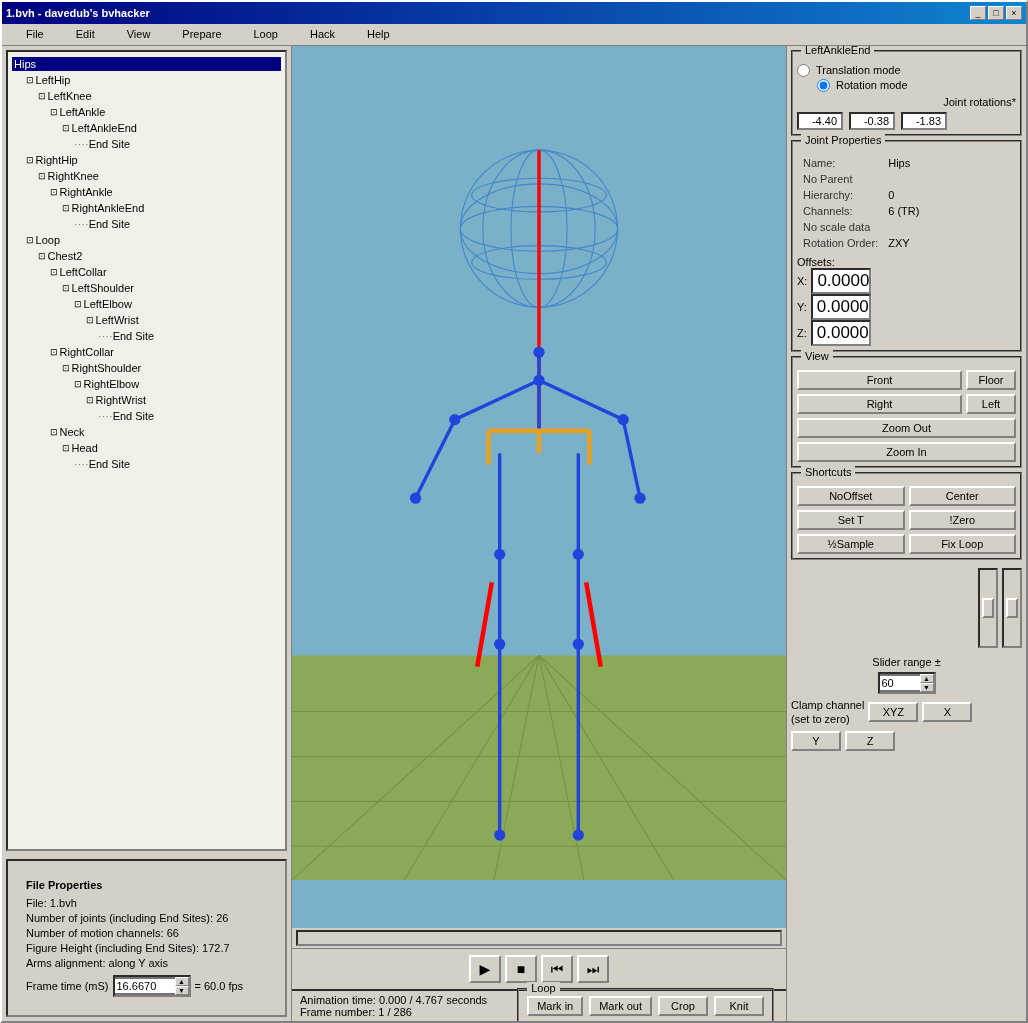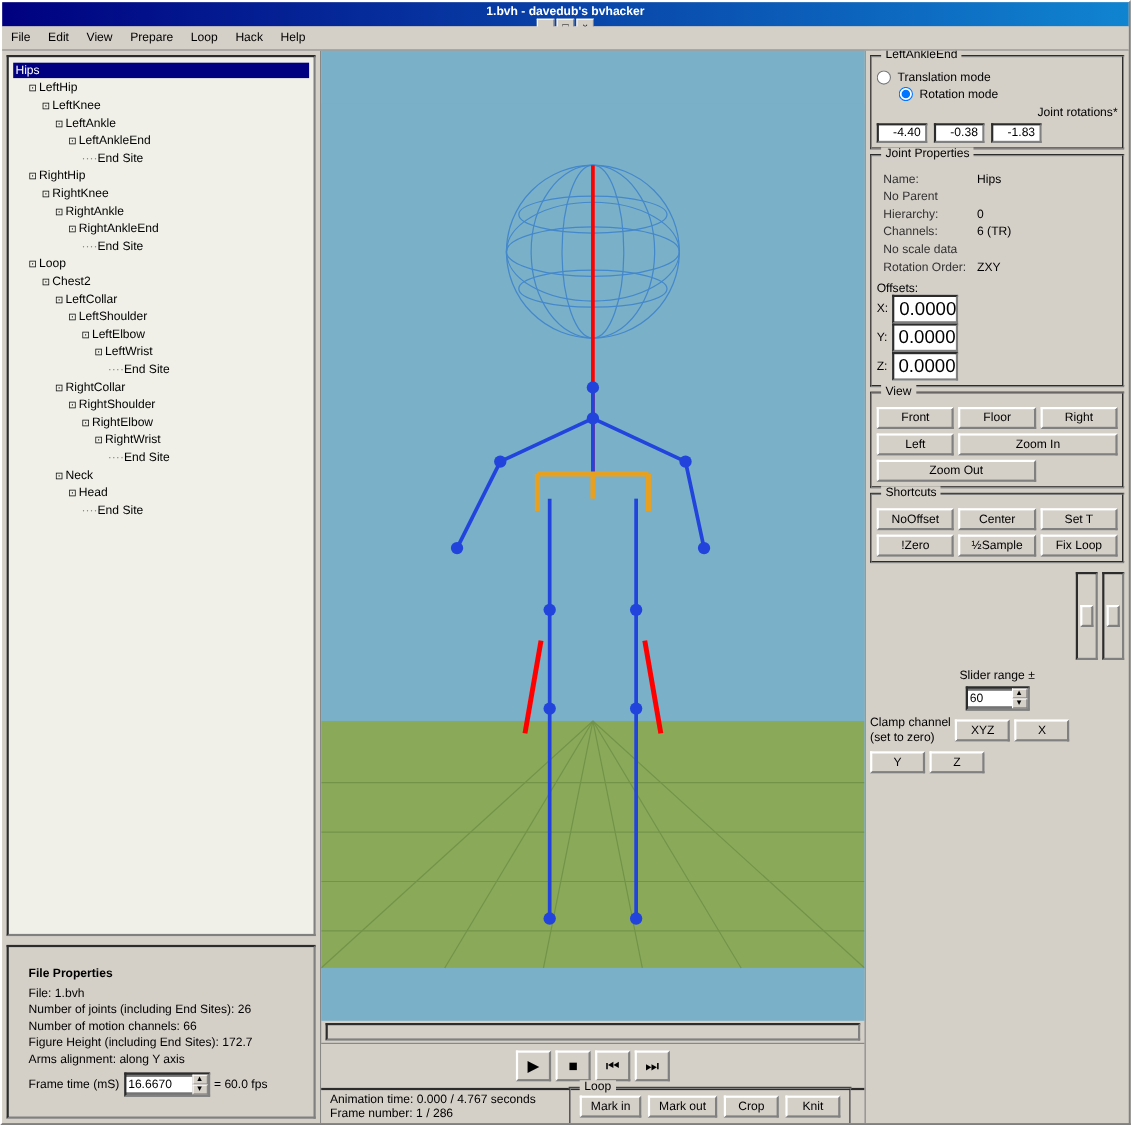--- a/index.html
+++ b/index.html
@@ -1,27 +1,27 @@
 <!DOCTYPE html>
 <html><head>
   <meta charset="utf-8">
   <style>
     * { box-sizing: border-box; margin: 0; padding: 0; }
     body { font-family: 'MS Sans Serif', Arial, sans-serif; font-size: 11px; background: #d4d0c8; overflow: hidden; width: 1028px; height: 1023px; }
     
     
     .window { width: 1028px; height: 1023px; border: 2px solid #808080; border-top-color: #ffffff; border-left-color: #ffffff; display: flex; flex-direction: column; }
-    .title-bar { background: linear-gradient(to right, #000080, #1084d0); color: white; padding: 3px 4px; display: flex; align-items: center; justify-content: space-between; height: 22px; flex-direction: column; }
+    .title-bar { background: linear-gradient(to right, #000080, #1084d0); color: white; padding: 3px 4px; display: flex; align-items: center; justify-content: space-between; height: 22px; }
     .title-bar-title { font-size: 11px; font-weight: bold; }
     .title-bar-buttons { display: flex; gap: 2px; }
     .title-btn { width: 16px; height: 14px; background: #d4d0c8; border: 1px solid; border-top-color: #fff; border-left-color: #fff; border-right-color: #808080; border-bottom-color: #808080; font-size: 9px; cursor: pointer; display: flex; align-items: center; justify-content: center; }
     
     
     .menu-bar { background: #d4d0c8; border-bottom: 1px solid #808080; display: flex; padding: 2px 0; height: 22px; }
-    .menu-item { padding: 2px 8px; cursor: pointer; font-size: 11px; }
+    .menu-item { padding: 2px 8px; cursor: pointer; font-size: 11px; margin-left: 16px; }
     
     
     .main-content { display: flex; flex: 1; overflow: hidden; }
     
     
     .left-panel { width: 290px; display: flex; flex-direction: column; background: #d4d0c8; border-right: 1px solid #808080; }
     .tree-panel { flex: 1; background: #f0f0e8; border: 2px inset #808080; margin: 4px; overflow-y: auto; padding: 4px; }
     .tree-node { padding: 1px 0; white-space: nowrap; }
     .tree-node .node-content { display: flex; align-items: center; cursor: pointer; padding: 1px 2px; }
     .selected-node .node-content { background: #000080; color: white; }
@@ -42,33 +42,33 @@
     
     .right-panel { width: 240px; background: #d4d0c8; border-left: 1px solid #808080; padding: 4px; overflow-y: auto; display: flex; flex-direction: column; gap: 4px; }
     
     .panel-group { border: 2px groove #808080; padding: 4px; position: relative; }
     .panel-group-title { position: absolute; top: -8px; left: 8px; background: #d4d0c8; padding: 0 4px; font-size: 11px; }
     .panel-group-content { margin-top: 8px; }
     
     
     .btn { background: #d4d0c8; border: 2px solid; border-top-color: #ffffff; border-left-color: #ffffff; border-right-color: #808080; border-bottom-color: #808080; padding: 2px 8px; font-size: 11px; cursor: pointer; min-width: 50px; text-align: center; }
     
-    .radio-row { display: flex; align-items: center; gap: 6px; margin: 2px 0; }
+    .radio-row { display: flex; gap: 6px; margin: 2px 0; }
     .radio-label { font-size: 11px; }
     .rot-vals { display: flex; gap: 6px; }
     .rot-val { background: white; border: 2px inset #808080; padding: 1px 4px; width: 46px; font-size: 11px; text-align: right; }
     
     .joint-props-table { font-size: 11px; }
     .joint-props-table tr td { padding: 1px 4px; }
     .joint-props-table tr td:first-child { color: #333; }
     .offset-row { display: flex; gap: 4px; align-items: center; }
     .offset-val { background: white; border: 2px inset #808080; padding: 1px 4px; width: 60px; font-size: 17px; }
     
-    .view-buttons { display: grid; grid-template-columns: 1fr 1fr 1fr; gap: 4px; }
-    .shortcuts-buttons { display: grid; grid-template-columns: 1fr 1fr 1fr; gap: 4px; }
+    .view-buttons { display: grid; grid-template-columns: 1fr; gap: 4px; }
+    .shortcuts-buttons { display: grid; grid-template-columns: 1fr 1fr; gap: 4px; }
     
     .slider-row { display: flex; align-items: center; gap: 4px; margin: 4px 0; font-size: 11px; flex-direction: column; }
     .clamp-row { display: flex; align-items: center; gap: 4px; font-size: 11px; flex-wrap: wrap; }
     
     
     .transport-row { display: flex; align-items: center; justify-content: center; gap: 4px; padding: 6px; background: #d4d0c8; border-top: 1px solid #808080; }
     .transport-btn { background: #d4d0c8; border: 2px solid; border-top-color: #fff; border-left-color: #fff; border-right-color: #808080; border-bottom-color: #808080; width: 32px; height: 28px; cursor: pointer; display: flex; align-items: center; justify-content: center; font-size: 14px; }
     
     
     .status-bar { display: flex; align-items: center; padding: 2px 8px; background: #d4d0c8; border-top: 2px inset #808080; height: 32px; gap: 8px; font-size: 11px; }
@@ -538,22 +538,22 @@
         </div>
       </div>
 
       <div class="panel-group">
         <span class="panel-group-title">View</span>
         <div class="panel-group-content view-buttons">
           <button class="btn">Front</button>
           <button class="btn">Floor</button>
           <button class="btn">Right</button>
           <button class="btn">Left</button>
+          <button class="btn" style="grid-column: span 2;">Zoom Out</button>
           <button class="btn" style="grid-column: span 2;">Zoom In</button>
-          <button class="btn" style="grid-column: span 2;">Zoom Out</button>
         </div>
       </div>
 
       <div class="panel-group">
         <span class="panel-group-title">Shortcuts</span>
         <div class="panel-group-content shortcuts-buttons">
           <button class="btn">NoOffset</button>
           <button class="btn">Center</button>
           <button class="btn">Set T</button>
           <button class="btn">!Zero</button>

